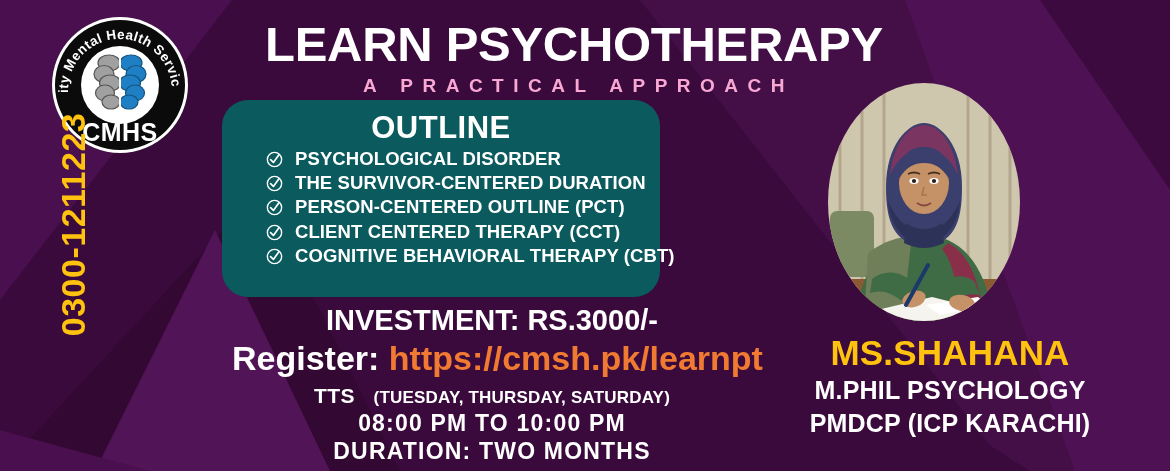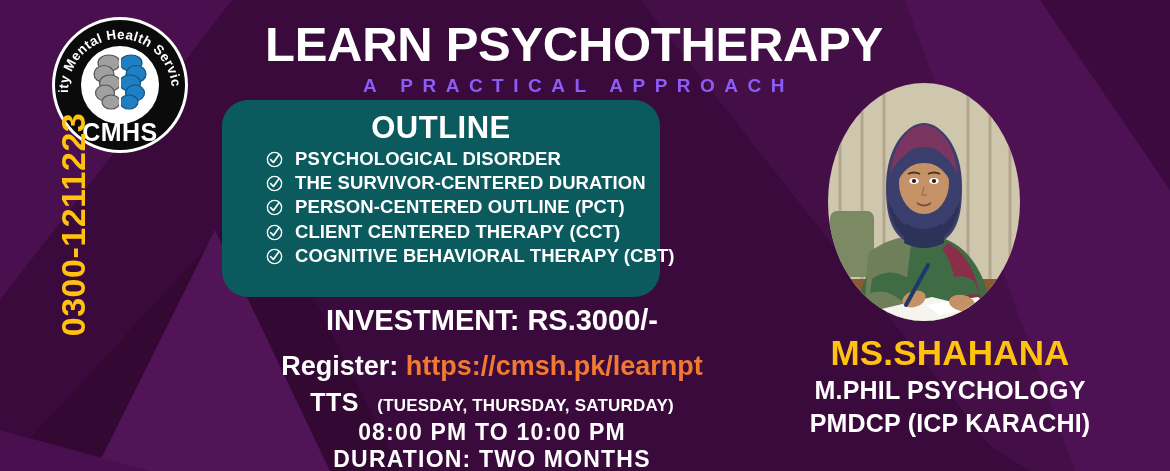--- a/index.html
+++ b/index.html
@@ -108,21 +108,21 @@
     color: #ffffff;
     font-weight: bold;
     font-size: 49px;
     line-height: 1.02;
     letter-spacing: -0.3px;
     white-space: nowrap;
     text-align: center;
   }
   #headline .subtitle {
     margin-top: 5px;
-    color: #8b5cf6;
+    color: #f9a8d4;
     font-weight: bold;
     font-size: 19px;
     letter-spacing: 9.5px;
     white-space: nowrap;
     padding-left: 9px;
   }
 
   
   #outline-panel {
     position: absolute;
@@ -178,37 +178,37 @@
     text-align: center;
   }
   #details .investment {
     color: #ffffff;
     font-weight: bold;
     font-size: 29px;
     line-height: 1.18;
     white-space: nowrap;
   }
   #details .register-line {
-    font-size: 27px;
+    font-size: 34px;
     font-weight: bold;
     line-height: 1.2;
     white-space: nowrap;
-    margin-top: 13px;
+    margin-top: 1px;
   }
   #details .register-label { color: #ffffff; }
   #details .register-url { color: #f07a32; }
   #details .days-line {
     color: #ffffff;
     font-weight: bold;
     line-height: 1.2;
     white-space: nowrap;
     margin-top: 4px;
   }
   #details .days-code {
-    font-size: 25px;
+    font-size: 21px;
     letter-spacing: 0.5px;
   }
   #details .days-full {
     font-size: 17px;
     letter-spacing: 0.2px;
     padding-left: 14px;
   }
   #details .timing {
     color: #ffffff;
     font-weight: bold;

